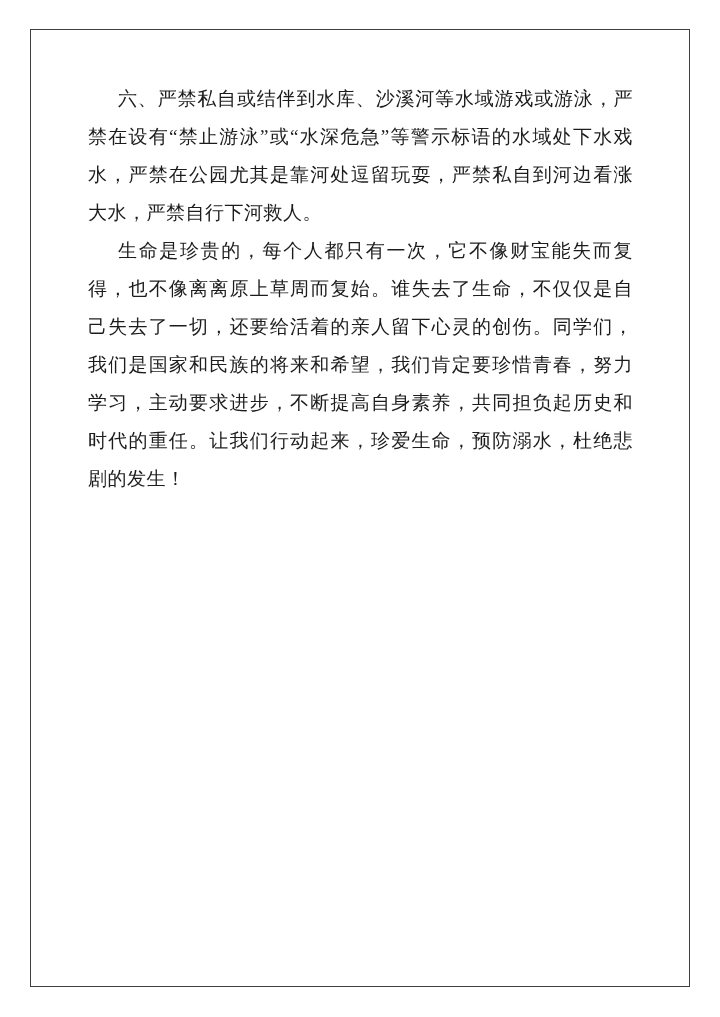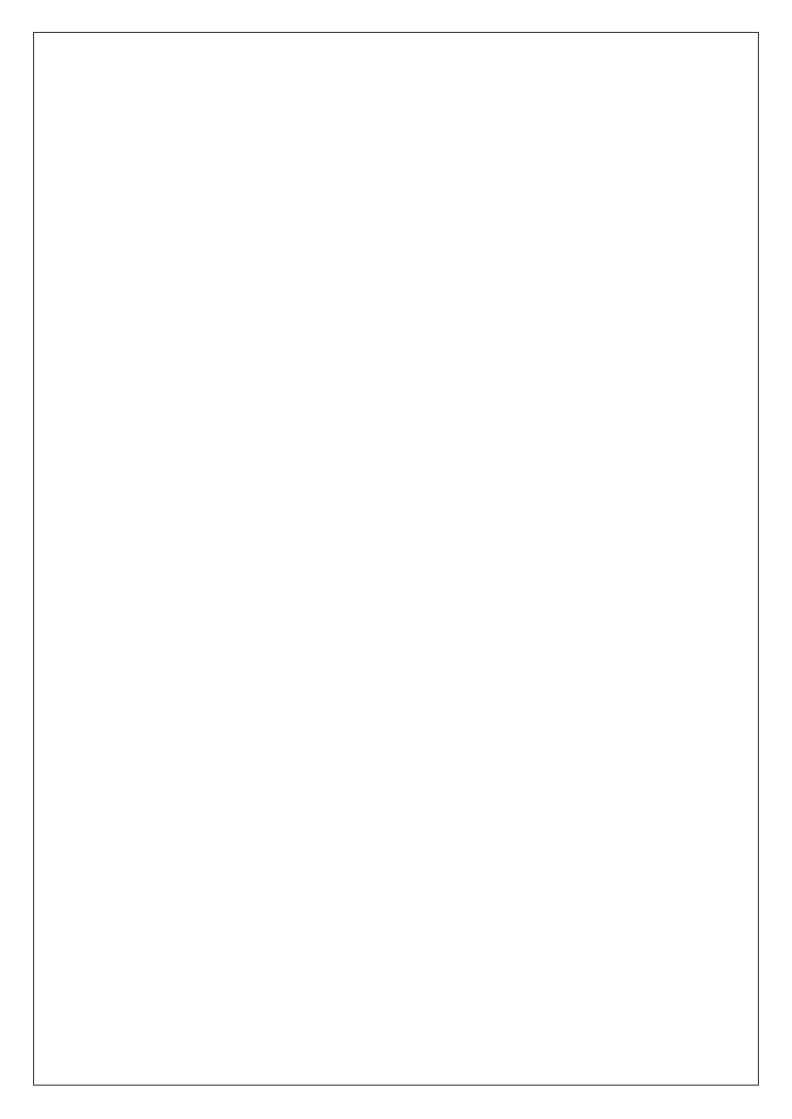--- a/index.html
+++ b/index.html
@@ -42,14 +42,16 @@
     text-indent: 30px;
     letter-spacing: 0.5px;
     word-break: break-all;
   }
 </style>
 </head>
 <body>
 
 <div class="page">
   <div class="page-border">
+    <p class="doc-para">六、严禁私自或结伴到水库、沙溪河等水域游戏或游泳，严禁在设有“禁止游泳”或“水深危急”等警示标语的水域处下水戏水，严禁在公园尤其是靠河处逗留玩耍，严禁私自到河边看涨大水，严禁自行下河救人。</p>
+    <p class="doc-para">生命是珍贵的，每个人都只有一次，它不像财宝能失而复得，也不像离离原上草周而复始。谁失去了生命，不仅仅是自己失去了一切，还要给活着的亲人留下心灵的创伤。同学们，我们是国家和民族的将来和希望，我们肯定要珍惜青春，努力学习，主动要求进步，不断提高自身素养，共同担负起历史和时代的重任。让我们行动起来，珍爱生命，预防溺水，杜绝悲剧的发生！</p>
   </div>
 </div>
 
 </body></html>

